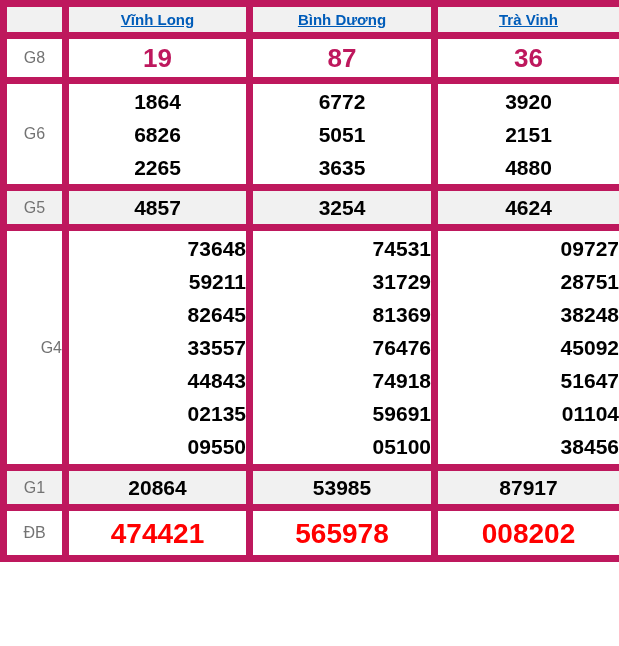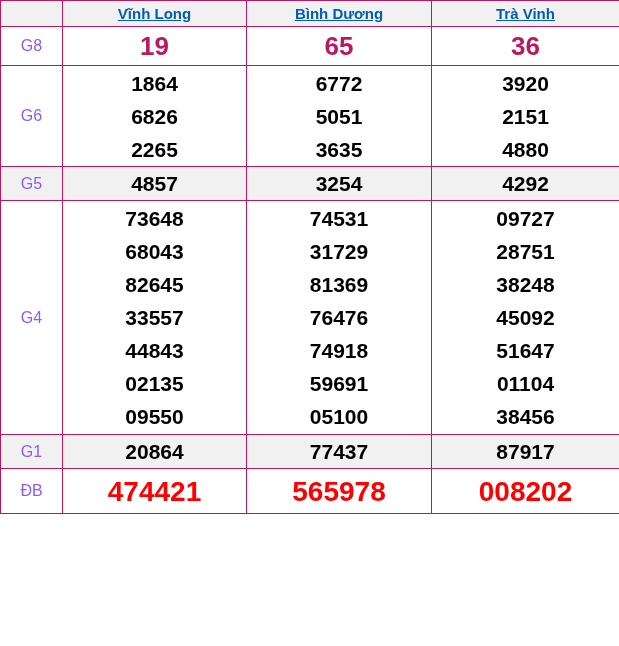--- a/index.html
+++ b/index.html
@@ -7,41 +7,41 @@
     padding: 0;
     background: #ffffff;
     font-family: "Liberation Sans", sans-serif;
   }
   .results-table {
     width: 619px;
     border-collapse: collapse;
     table-layout: fixed;
   }
   .results-table td, .results-table th {
-    border: 1px solid #be185d;
+    border: 7px solid #be185d;
     text-align: center;
     vertical-align: middle;
     padding: 0;
     overflow: hidden;
   }
   tr.alt, tr.header-row { background: #f1f1f1; }
   tr.white { background: #ffffff; }
 
   .header-row th { height: 25px; font-weight: bold; }
   .header-link {
     color: #005cb9;
     font-size: 15px;
     font-weight: bold;
     text-decoration: underline;
     cursor: pointer;
   }
   .prize-label {
     font-size: 16px;
     font-weight: 400;
-    color: #8b5cf6;
+    color: #737373;
   }
   .num {
     font-size: 21px;
     font-weight: bold;
     color: #000000;
     line-height: 33px;
   }
   tr.highlight .num {
     font-size: 26px;
     color: #be185d;
@@ -51,21 +51,21 @@
     font-size: 28px;
     color: #ff0000;
     line-height: 43px;
   }
   
   tr.r-header th { height: 25px; }
   tr.r-g8 td { height: 38px; }
   tr.r-g7 td { height: 32px; }
   tr.r-g6 td { height: 100px; }
   tr.r-g5 td { height: 33px; }
-  tr.r-g4 td { height: 233px; }
+  tr.r-g4 td { height: 233px; text-align: right; }
   tr.r-g3 td { height: 63px; }
   tr.r-g2 td { height: 35px; }
   tr.r-g1 td { height: 32px; }
   tr.r-db td { height: 44px; }
 </style>
 </head>
 <body>
 
 <table class="results-table">
   <colgroup>
@@ -88,21 +88,21 @@
       <a class="header-link">Trà Vinh</a>
     </th>
   </tr>
 
   <tr class="white highlight r-g8">
     <td><span class="prize-label">G8</span></td>
     <td>
           <div class="num">19</div>
         </td>
     <td>
-          <div class="num">65</div>
+          <div class="num">87</div>
         </td>
     <td>
           <div class="num">36</div>
         </td>
   </tr>
 
 
   <tr class="white r-g6">
     <td><span class="prize-label">G6</span></td>
     <td>
@@ -124,29 +124,29 @@
 
   <tr class="alt r-g5">
     <td><span class="prize-label">G5</span></td>
     <td>
           <div class="num">4857</div>
         </td>
     <td>
           <div class="num">3254</div>
         </td>
     <td>
-          <div class="num">4292</div>
+          <div class="num">4624</div>
         </td>
   </tr>
 
   <tr class="white r-g4">
     <td><span class="prize-label">G4</span></td>
     <td>
       <div class="num">73648</div>
-      <div class="num">68043</div>
+      <div class="num">59211</div>
       <div class="num">82645</div>
       <div class="num">33557</div>
       <div class="num">44843</div>
       <div class="num">02135</div>
       <div class="num">09550</div>
     </td>
     <td>
       <div class="num">74531</div>
       <div class="num">31729</div>
       <div class="num">81369</div>
@@ -167,21 +167,21 @@
   </tr>
 
 
 
   <tr class="alt r-g1">
     <td><span class="prize-label">G1</span></td>
     <td>
           <div class="num">20864</div>
         </td>
     <td>
-          <div class="num">77437</div>
+          <div class="num">53985</div>
         </td>
     <td>
           <div class="num">87917</div>
         </td>
   </tr>
 
   <tr class="white jackpot r-db">
     <td><span class="prize-label">ĐB</span></td>
     <td>
           <div class="num">474421</div>

